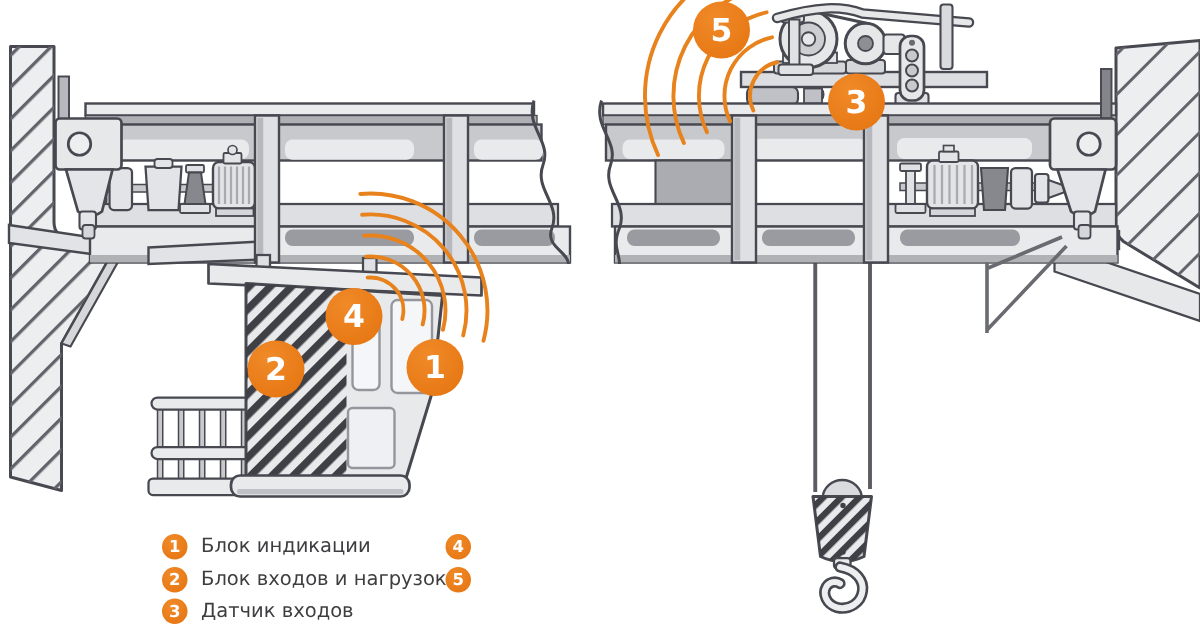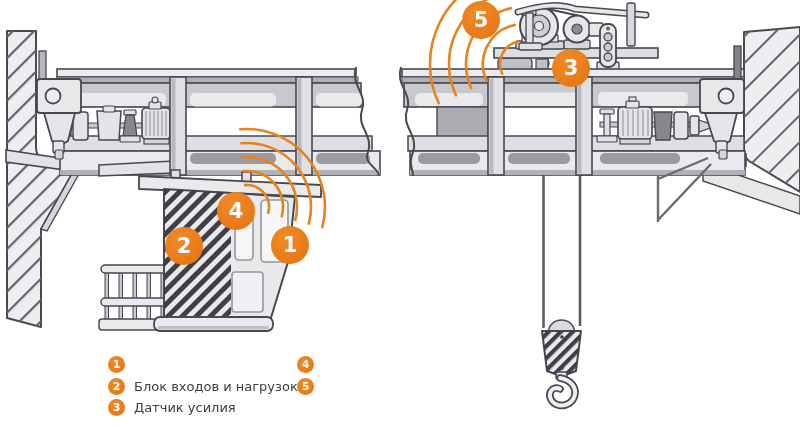--- a/index.html
+++ b/index.html
@@ -226,28 +226,29 @@
 </svg>
 
   <div class="callout" style="left:271px;top:226px;">1</div>
   <div class="callout" style="left:165px;top:227px;">2</div>
   <div class="callout" style="left:552px;top:49px;">3</div>
   <div class="callout" style="left:217px;top:192px;">4</div>
   <div class="callout" style="left:462px;top:1px;">5</div>
 
   <div class="legend-item" style="left:108px;top:356px;">
     <span class="badge">1</span>
+    <span>Блок индикации</span>
   </div>
   <div class="legend-item" style="left:108px;top:378px;">
     <span class="badge">2</span>
     <span>Блок входов и нагрузок</span>
   </div>
   <div class="legend-item" style="left:108px;top:399px;">
     <span class="badge">3</span>
-    <span>Датчик усилия</span>
+    <span>Датчик входов</span>
   </div>
   <div class="legend-item" style="left:297px;top:356px;">
     <span class="badge">4</span>
   </div>
   <div class="legend-item" style="left:297px;top:378px;">
     <span class="badge">5</span>
   </div>
 
 </div>
 

